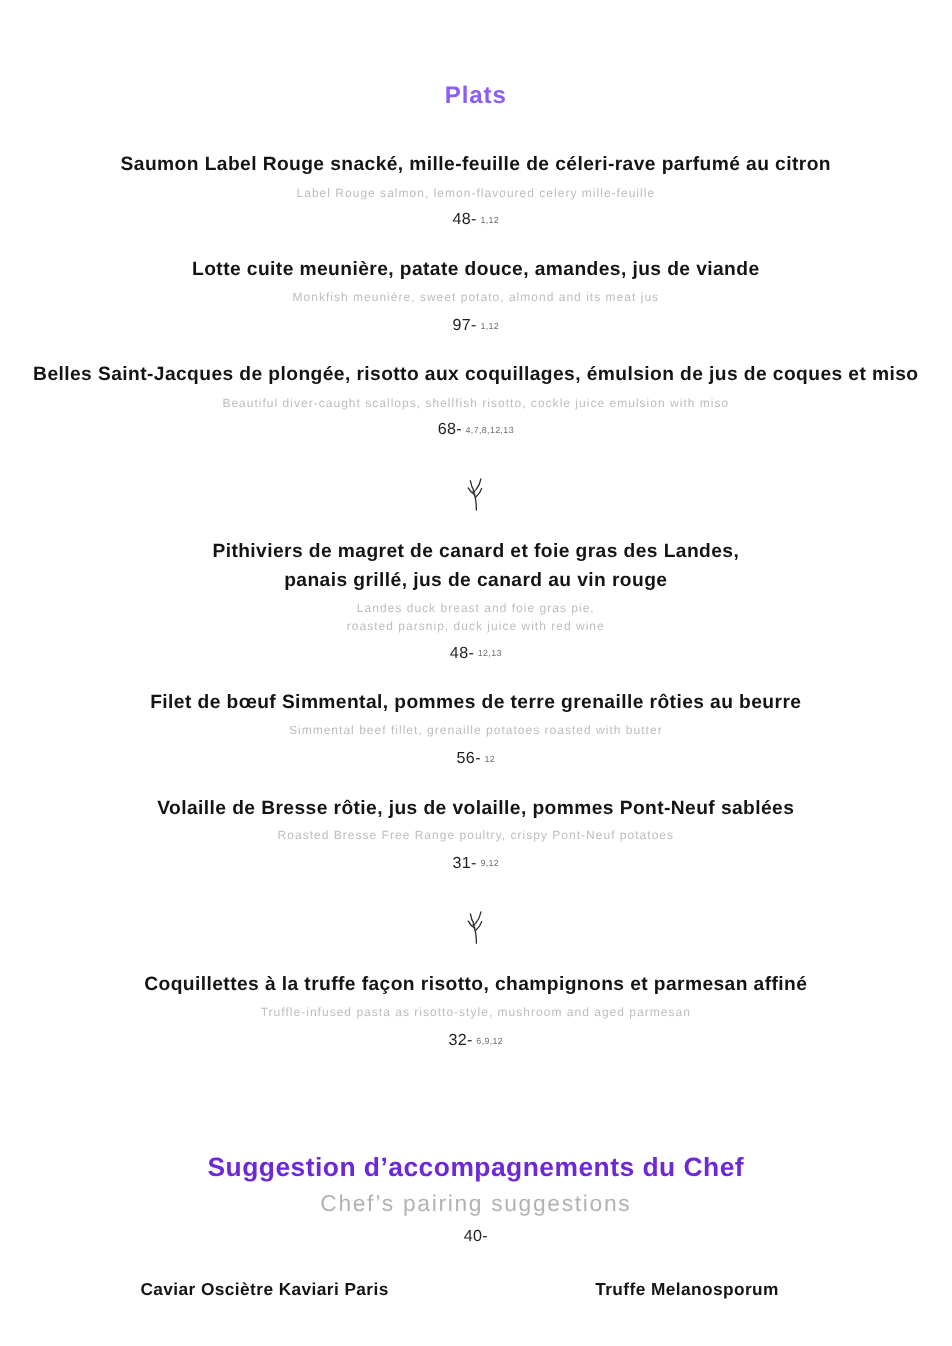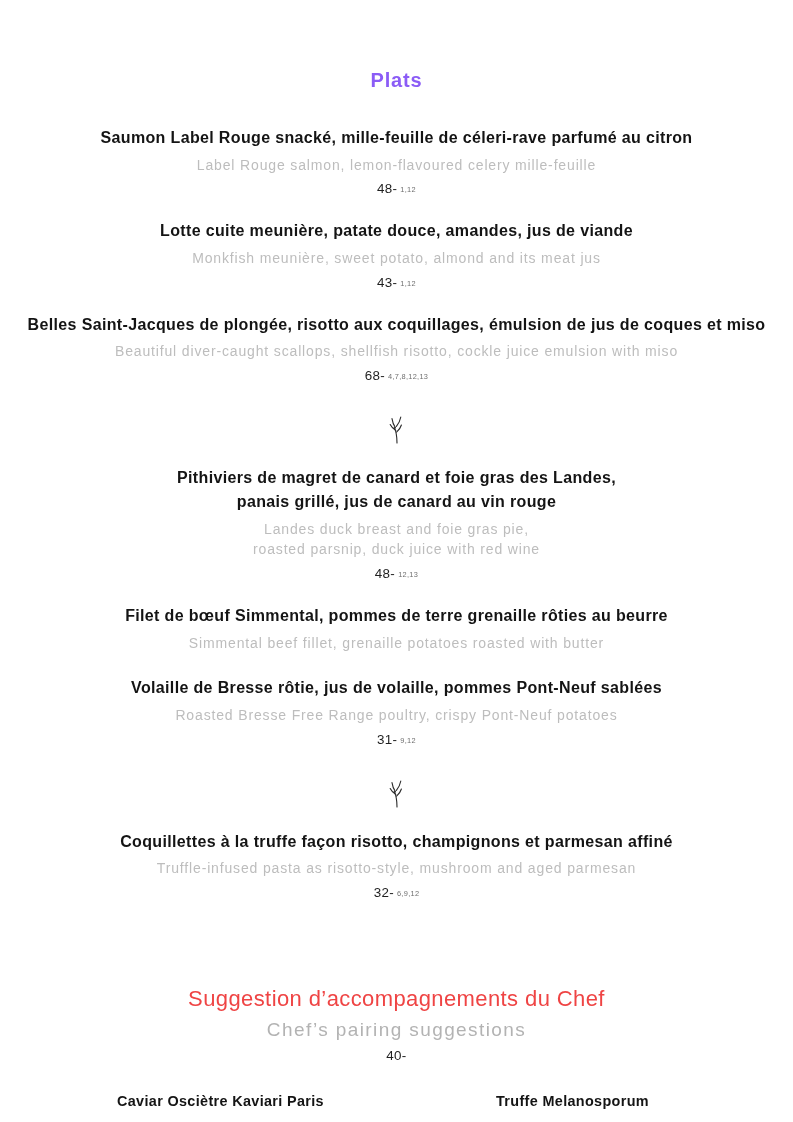--- a/index.html
+++ b/index.html
@@ -50,21 +50,21 @@
     margin-bottom: 23px;
   }
   .dish-fr {
     font-size: 16px;
     font-weight: bold;
     color: #141414;
     letter-spacing: 0.35px;
     line-height: 1.48;
   }
   .dish-en {
-    font-size: 14px;
+    font-size: 10px;
     color: #bdbdbd;
     letter-spacing: 0.85px;
     line-height: 1.48;
     margin-top: 5px;
     font-weight: normal;
   }
   .dish-price-row {
     margin-top: 6px;
     font-size: 13px;
     color: #2a2a2a;
@@ -93,22 +93,22 @@
   .ornament svg {
     display: block;
   }
 
   
   .suggestion {
     margin-top: 86px;
   }
   .suggestion-title {
     font-size: 22px;
-    font-weight: normal;
-    color: #ef4444;
+    font-weight: bold;
+    color: #6d28d9;
     letter-spacing: 0.4px;
   }
   .suggestion-sub {
     font-size: 19px;
     color: #b3b3b3;
     letter-spacing: 1.4px;
     margin-top: 7px;
   }
   .suggestion-price {
     font-size: 13.4px;
@@ -148,21 +148,21 @@
       <div class="dish-en">Label Rouge salmon, lemon-flavoured celery mille-feuille</div>
       <div class="dish-price-row">
         <span class="dish-price">48-</span><span class="dish-allergens">1,12</span>
       </div>
     </div>
 
     <div class="dish">
       <div class="dish-fr">Lotte cuite meunière, patate douce, amandes, jus de viande</div>
       <div class="dish-en">Monkfish meunière, sweet potato, almond and its meat jus</div>
       <div class="dish-price-row">
-        <span class="dish-price">43-</span><span class="dish-allergens">1,12</span>
+        <span class="dish-price">97-</span><span class="dish-allergens">1,12</span>
       </div>
     </div>
 
     <div class="dish">
       <div class="dish-fr">Belles Saint-Jacques de plongée, risotto aux coquillages, émulsion de jus de coques et miso</div>
       <div class="dish-en">Beautiful diver-caught scallops, shellfish risotto, cockle juice emulsion with miso</div>
       <div class="dish-price-row">
         <span class="dish-price">68-</span><span class="dish-allergens">4,7,8,12,13</span>
       </div>
     </div>
@@ -187,20 +187,23 @@
       <div class="dish-en" style="white-space:pre-line;">Landes duck breast and foie gras pie,
 roasted parsnip, duck juice with red wine</div>
       <div class="dish-price-row">
         <span class="dish-price">48-</span><span class="dish-allergens">12,13</span>
       </div>
     </div>
 
     <div class="dish">
       <div class="dish-fr">Filet de bœuf Simmental, pommes de terre grenaille rôties au beurre</div>
       <div class="dish-en">Simmental beef fillet, grenaille potatoes roasted with butter</div>
+      <div class="dish-price-row">
+        <span class="dish-price">56-</span><span class="dish-allergens">12</span>
+      </div>
     </div>
 
     <div class="dish">
       <div class="dish-fr">Volaille de Bresse rôtie, jus de volaille, pommes Pont-Neuf sablées</div>
       <div class="dish-en">Roasted Bresse Free Range poultry, crispy Pont-Neuf potatoes</div>
       <div class="dish-price-row">
         <span class="dish-price">31-</span><span class="dish-allergens">9,12</span>
       </div>
     </div>
 

